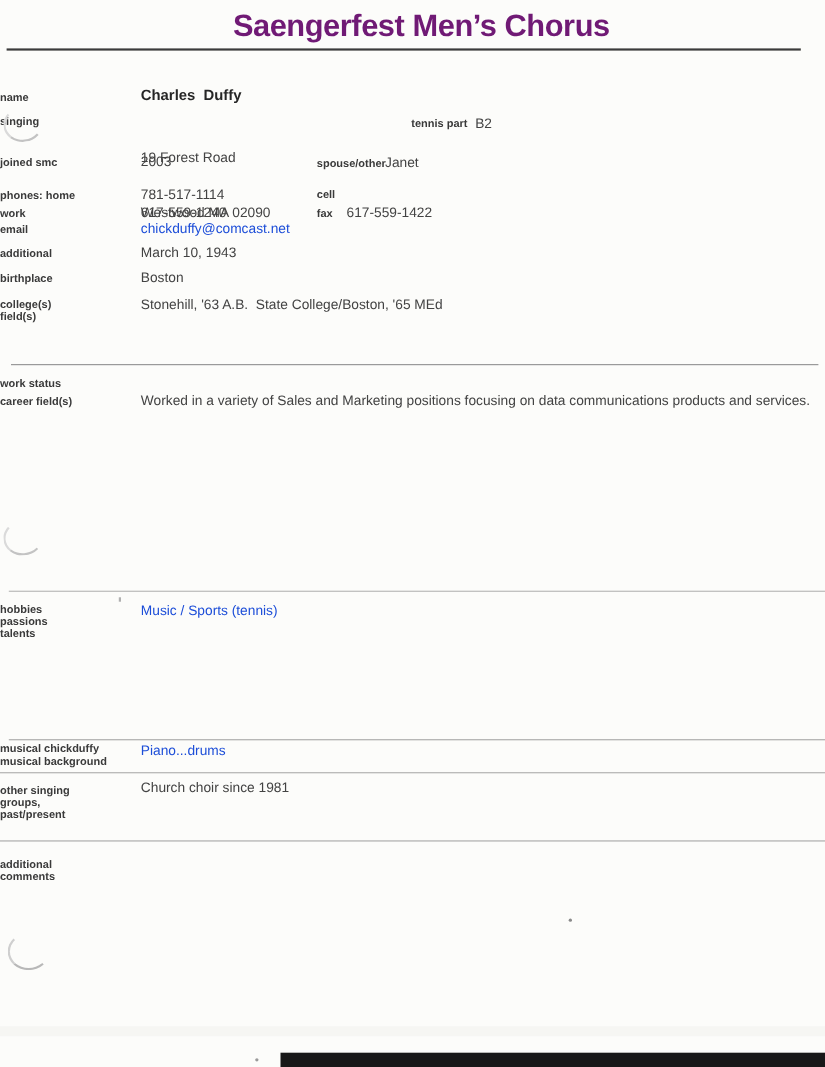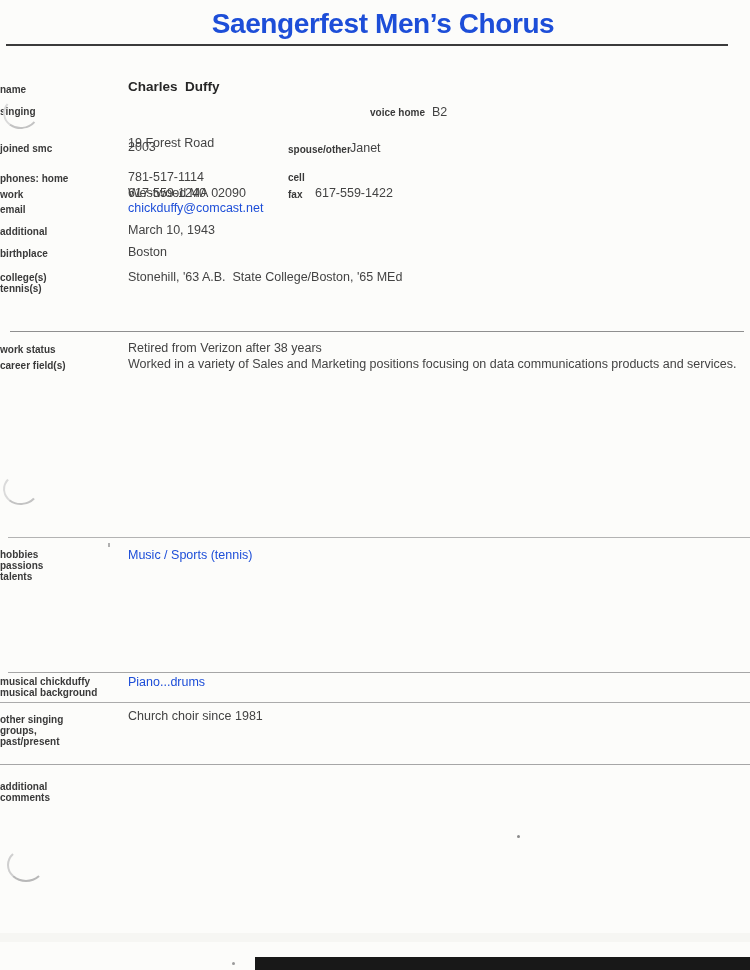--- a/index.html
+++ b/index.html
@@ -1,20 +1,20 @@
 <!DOCTYPE html>
 <html><head>
 <meta charset="utf-8">
 <style>
   html, body { margin:0; padding:0; width:750px; height:970px; overflow:hidden; }
   body { background:#f3f3f1; font-family:"Liberation Sans", sans-serif; }
   .page { position:relative; width:750px; height:970px; background:#fcfcfa; }
 
   .title { position:absolute; left:0; right:0; top:8px; margin:0; text-align:center;
-           font-size:28px; font-weight:bold; letter-spacing:-0.4px; color:#1d4ed8;
+           font-size:28px; font-weight:bold; letter-spacing:-0.4px; color:#701a75;
            font-family:"Liberation Sans", sans-serif;padding-left:16px; }
 
   .rule { position:absolute; height:1px; background:#a6a6a6; }
   .rule-header { top:44px; left:6px; width:722px; height:2px; background:#3b3b3b; }
   .rule-2 { top:331px; left:10px; width:734px; background:#8f8f8f; }
   .rule-3 { top:537px; left:8px; width:742px; background:#b3b3b3; }
   .rule-4 { top:672px; left:8px; width:742px; background:#a6a6a6; }
   .rule-5 { top:702px; left:0px; width:750px; background:#ababab; }
   .rule-6 { top:764px; left:0px; width:750px; background:#a6a6a6; }
 
@@ -53,21 +53,21 @@
 
   <span class="lbl" style="top:84px">name</span>
   <span class="val bold" style="left:128px; top:79px">Charles  Duffy</span>
 
   <span class="lbl" style="top:106px">singing</span>
   <div class="val val-block" style="left:128px; top:102px">
     <span>19 Forest Road</span>
     <span>Westwood MA 02090</span>
   </div>
 
-  <span class="lbl-mid" style="left:330px; top:107px; width:95px; text-align:right">voice home</span>
+  <span class="lbl-mid" style="left:330px; top:107px; width:95px; text-align:right">tennis part</span>
   <span class="val" style="left:432px; top:104px">B2</span>
 
   <span class="lbl" style="top:143px">joined smc</span>
   <span class="val" style="left:128px; top:139px">2003</span>
 
   <span class="lbl-mid" style="left:288px; top:144px">spouse/other</span>
   <span class="val" style="left:350px; top:140px">Janet</span>
 
   <span class="lbl" style="top:173px">phones: home</span>
   <span class="val" style="left:128px; top:169px">781-517-1114</span>
@@ -83,28 +83,27 @@
   <span class="val light" style="left:128px; top:200px">chickduffy@comcast.net</span>
 
   <span class="lbl" style="top:226px">additional</span>
   <span class="val" style="left:128px; top:222px">March 10, 1943</span>
 
   <span class="lbl" style="top:248px">birthplace</span>
   <span class="val" style="left:128px; top:244px">Boston</span>
 
   <div class="lbl lbl-block" style="top:272px">
     <span>college(s)</span>
-    <span>tennis(s)</span>
+    <span>field(s)</span>
   </div>
   <span class="val" style="left:128px; top:269px">Stonehill, '63 A.B.  State College/Boston, '65 MEd</span>
 
   <div class="rule rule-2"></div>
 
   <span class="lbl" style="top:344px">work status</span>
-  <span class="val" style="left:128px; top:340px">Retired from Verizon after 38 years</span>
 
   <span class="lbl" style="top:360px">career field(s)</span>
   <div class="val val-wrap" style="left:128px; top:356px">Worked in a variety of Sales and Marketing positions focusing on data communications products and services.</div>
 
   <div class="rule rule-3"></div>
 
   <div class="lbl lbl-block" style="top:549px">
     <span>hobbies</span>
     <span>passions</span>
     <span>talents</span>

